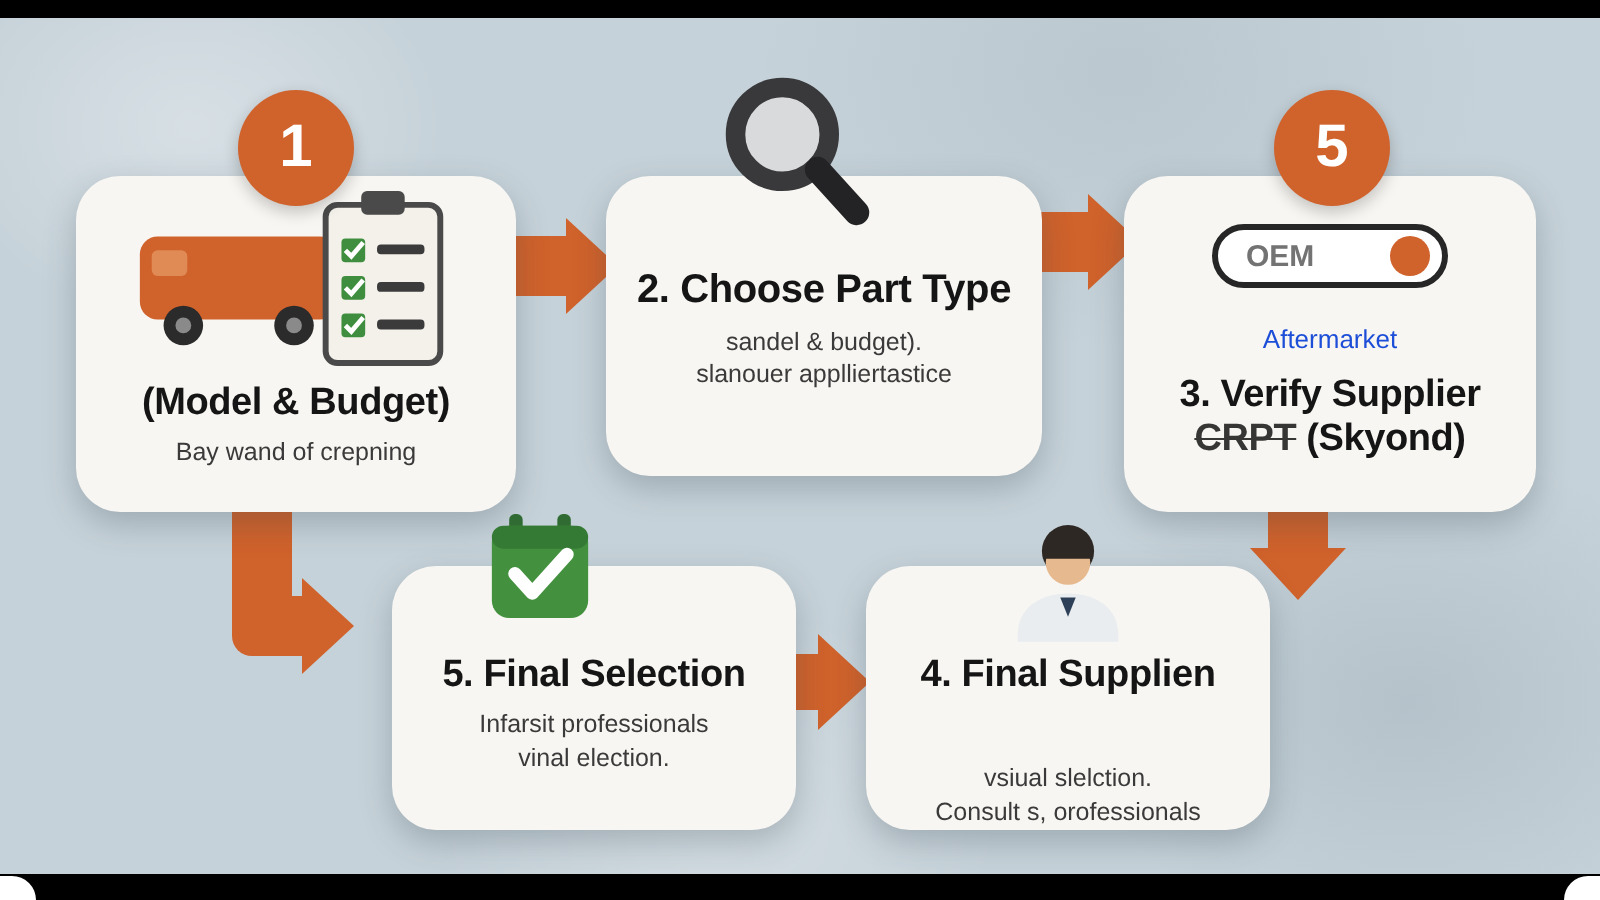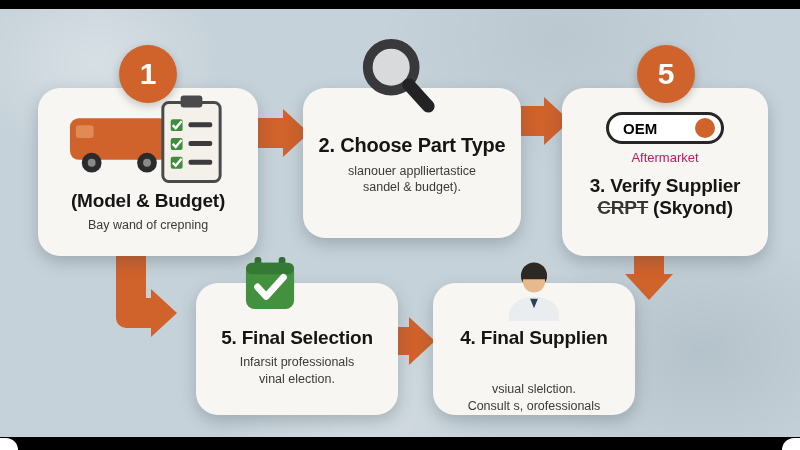--- a/index.html
+++ b/index.html
@@ -70,23 +70,23 @@
   .a15-head{left:151px;top:289px;}
   
   .a54-body{left:382px;top:327px;width:28px;height:28px;}
   .a54-head{left:409px;top:317px;}
 
   .oem-pill{
     width:118px;height:32px;border:3px solid #262626;border-radius:20px;background:#fff;
     display:flex;align-items:center;justify-content:space-between;
     padding:0 6px 0 14px;box-sizing:border-box;margin:0 auto;
   }
-  .oem-label{font-weight:700;font-size:15px;color:#000000;}
+  .oem-label{font-weight:700;font-size:15px;color:#737373;}
   .oem-dot{width:20px;height:20px;border-radius:50%;background:#d0622b;}
-  .toggle-caption{font-size:13px;color:#be185d;margin-top:6px;}
+  .toggle-caption{font-size:13px;color:#1d4ed8;margin-top:18px;}
   .v-title{margin-top:10px;}
   .garble{text-decoration:line-through;opacity:0.85;margin-right:5px;}
 </style>
 </head>
 <body>
 
 <div class="stage">
 
   <div class="bar top"></div>
   <div class="bar bottom"></div>
@@ -165,22 +165,22 @@
         </g>
       </svg>
     </div>
     <div class="title">(Model &amp; Budget)</div>
     <div class="sub">Bay wand of crepning</div>
   </div>
 
   <div class="card card2">
     <div class="title" style="font-size:20px;">2. Choose Part Type</div>
     <div class="sub">
+      <span class="ln">sandel &amp; budget).</span>
       <span class="ln">slanouer applliertastice</span>
-      <span class="ln">sandel &amp; budget).</span>
     </div>
   </div>
 
   <div class="card card3">
     <div class="oem-pill">
       <span class="oem-label">OEM</span>
       <span class="oem-dot"></span>
     </div>
     <div class="toggle-caption">Aftermarket</div>
     <div class="title v-title">3. Verify Supplier</div>

